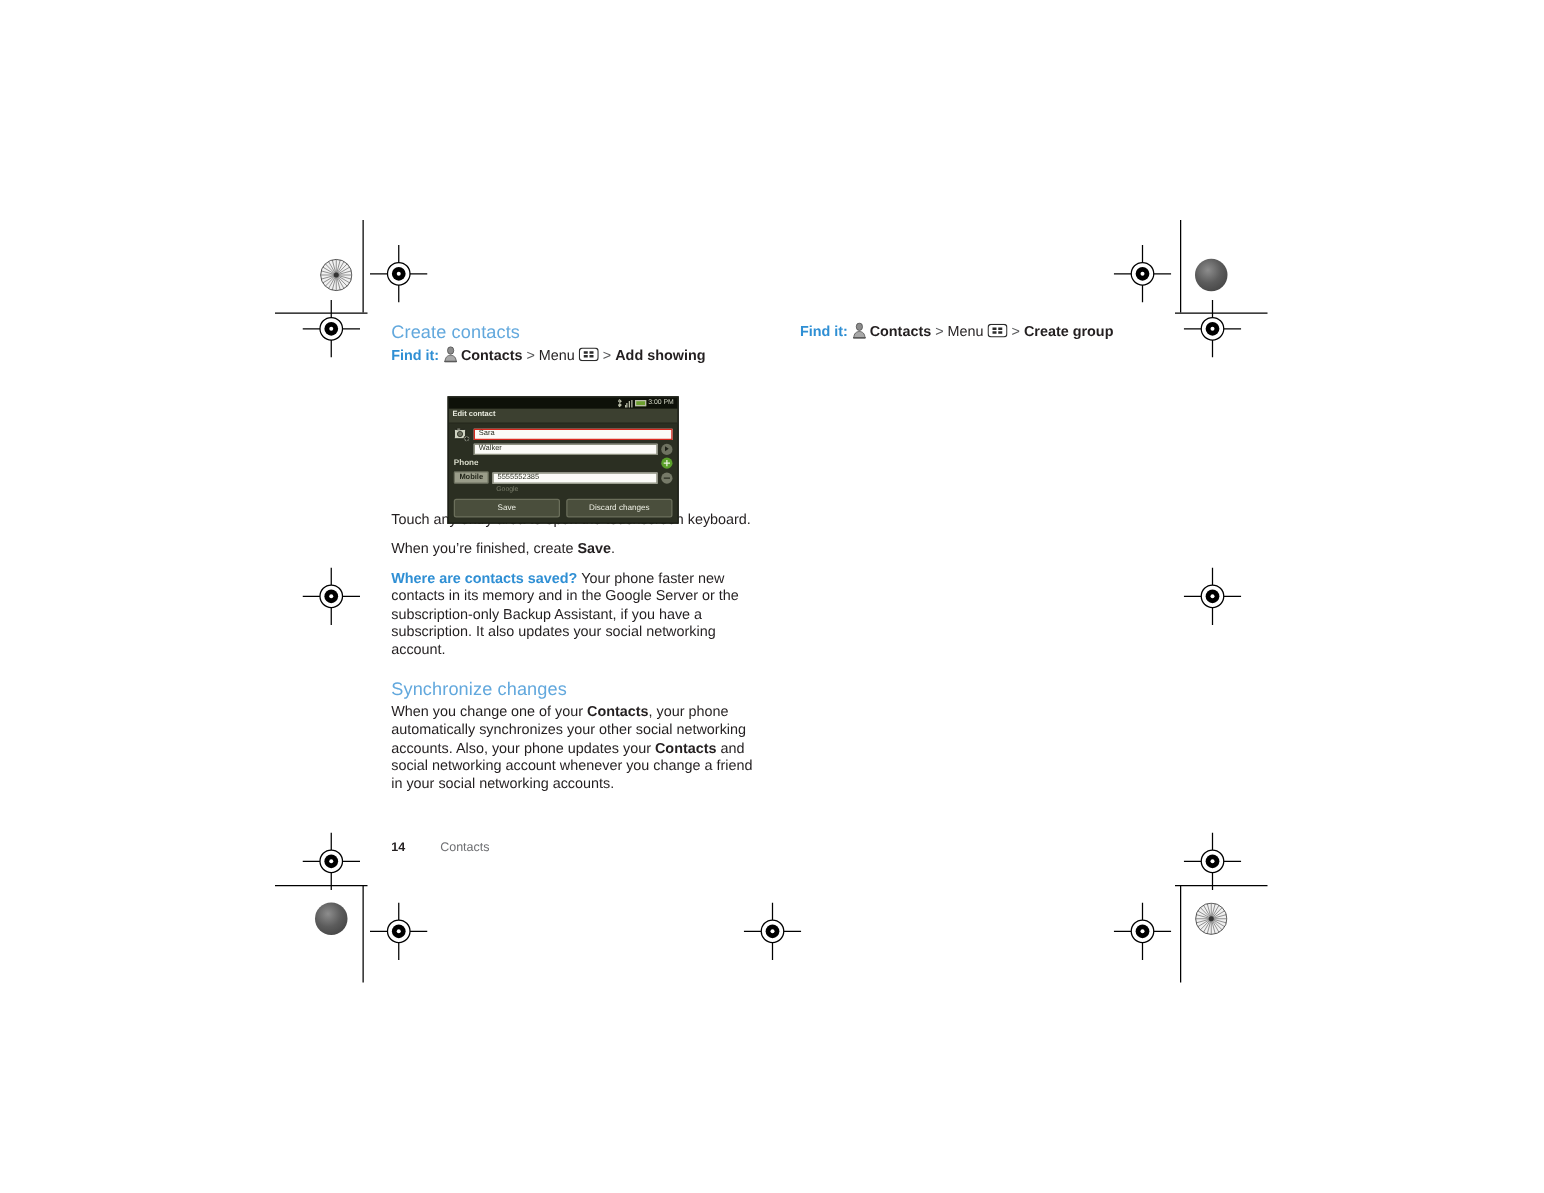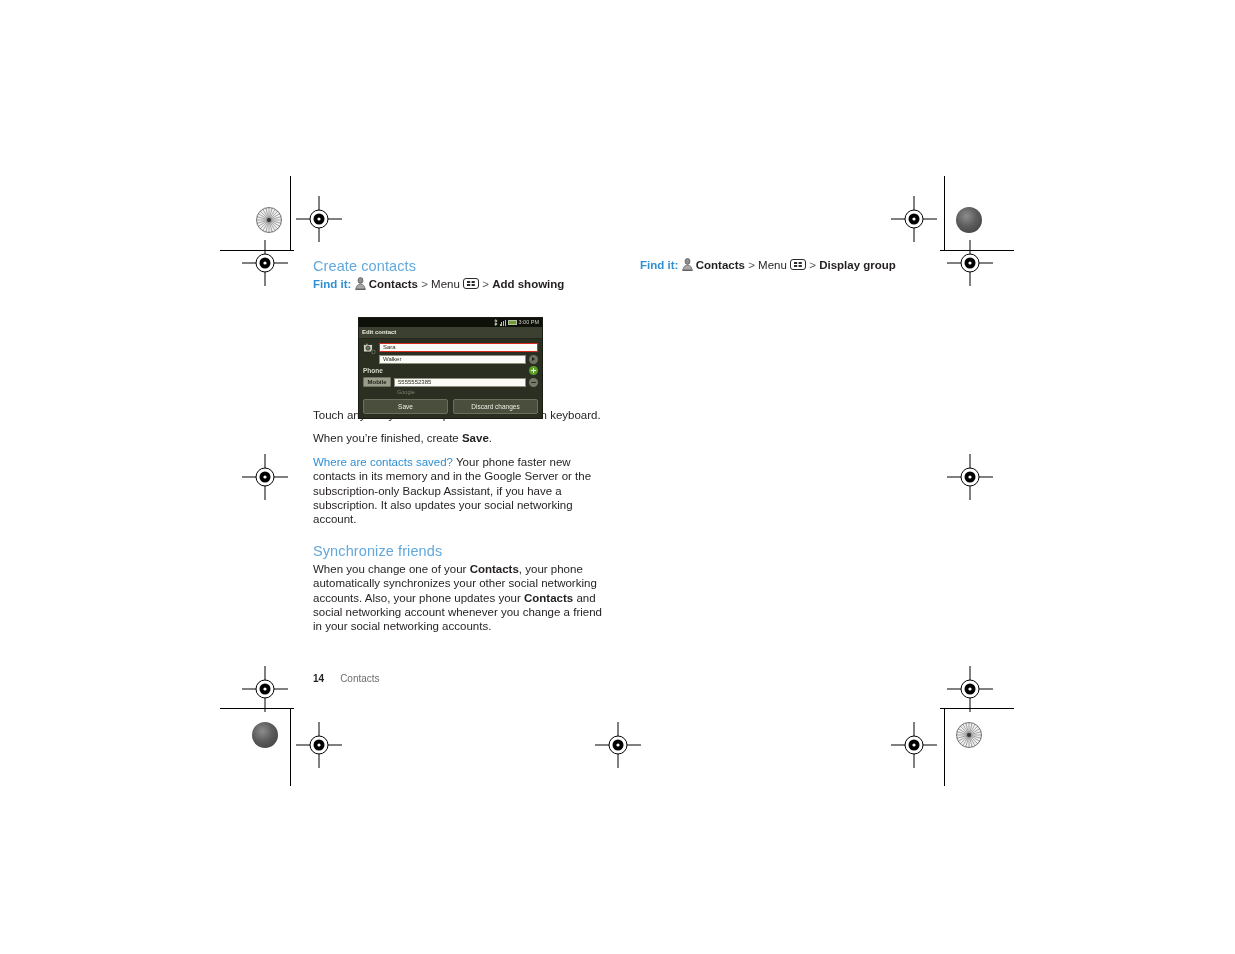--- a/index.html
+++ b/index.html
@@ -65,21 +65,21 @@
 
   p.body {
     font-size: 11.5px;
     line-height: 14.4px;
     margin: 0 0 9px 0;
     color: #231f20;
   }
   p.body b { font-weight: bold; }
   .hl {
     color: #2f8fd4;
-    font-weight: normal;
+    font-weight: bold;
   }
 
   
   .ic {
     display: inline-block;
     vertical-align: -2px;
     position: relative;
   }
   .ic-person { width: 11px; height: 13px; }
   .ic-menu   { width: 16px; height: 11px; vertical-align: -1px; }
@@ -89,21 +89,21 @@
     position: absolute;
     left: 311px;
     top: 672px;
     font-size: 10px;
     color: #6d6e71;
     line-height: 13px;
   }
   .footer .pg {
     font-weight: bold;
     color: #231f20;
-    margin-right: 16px;
+    margin-right: 28px;
     font-size: 10px;
   }
 
   
   .shot {
     position: absolute;
     left: 356px;
     top: 317px;
     width: 185px;
     height: 102px;
@@ -514,21 +514,21 @@
     <p class="body">Touch any entry area to open the touchscreen keyboard.</p>
 
     <p class="body">
       <span>When you’re finished, create </span><b>Save</b><span>.</span>
     </p>
 
     <p class="body">
       <span class="hl">Where are contacts saved?</span><span> Your phone faster new contacts in its memory and in the Google Server or the subscription-only Backup Assistant, if you have a subscription. It also updates your social networking account.</span>
     </p>
 
-    <h2 class="sec-head" style="margin-top:16px;">Synchronize friends</h2>
+    <h2 class="sec-head" style="margin-top:16px;">Synchronize changes</h2>
 
     <p class="body">
       <span>When you change one of your </span><b>Contacts</b><span>, your phone automatically synchronizes your other social networking accounts. Also, your phone updates your </span><b>Contacts</b><span> and social networking account whenever you change a friend in your social networking accounts.</span>
     </p>
   </div>
 
   <div class="col col-right">
 
 
     <div class="findit">
@@ -546,21 +546,21 @@
       <span class="ic ic-menu">
         <svg width="16" height="11" viewBox="0 0 16 11">
           <rect x="0.5" y="0.5" width="15" height="10" rx="2.5" fill="#fff" stroke="#2b2b2b" stroke-width="1"></rect>
           <rect x="4" y="3" width="3.2" height="2" fill="#2b2b2b"></rect>
           <rect x="8.6" y="3" width="3.2" height="2" fill="#2b2b2b"></rect>
           <rect x="4" y="6" width="3.2" height="2" fill="#2b2b2b"></rect>
           <rect x="8.6" y="6" width="3.2" height="2" fill="#2b2b2b"></rect>
         </svg>
       </span>
       <span class="sep">&gt;</span>
-      <b>Display group</b>
+      <b>Create group</b>
     </div>
 
   </div>
 
   <div class="footer">
     <span class="pg">14</span><span>Contacts</span>
   </div>
 
   <div class="shot">
 

